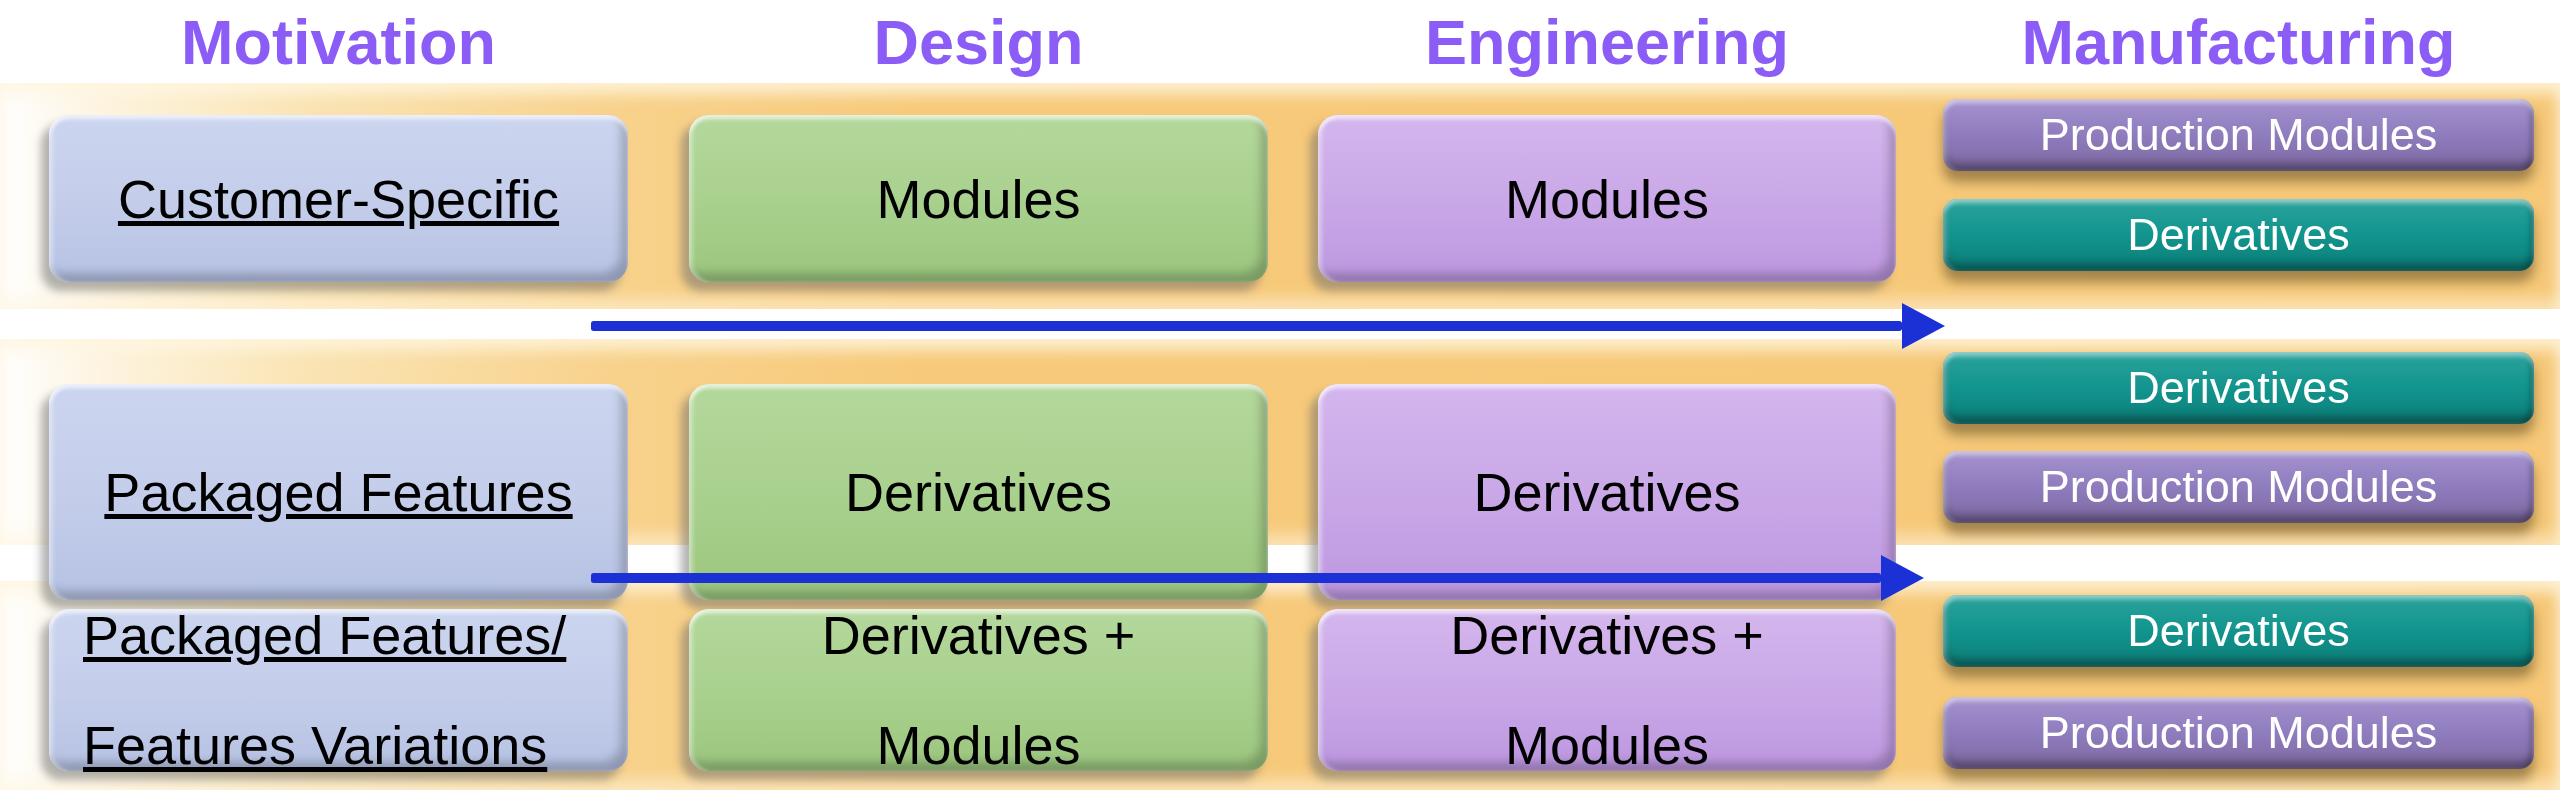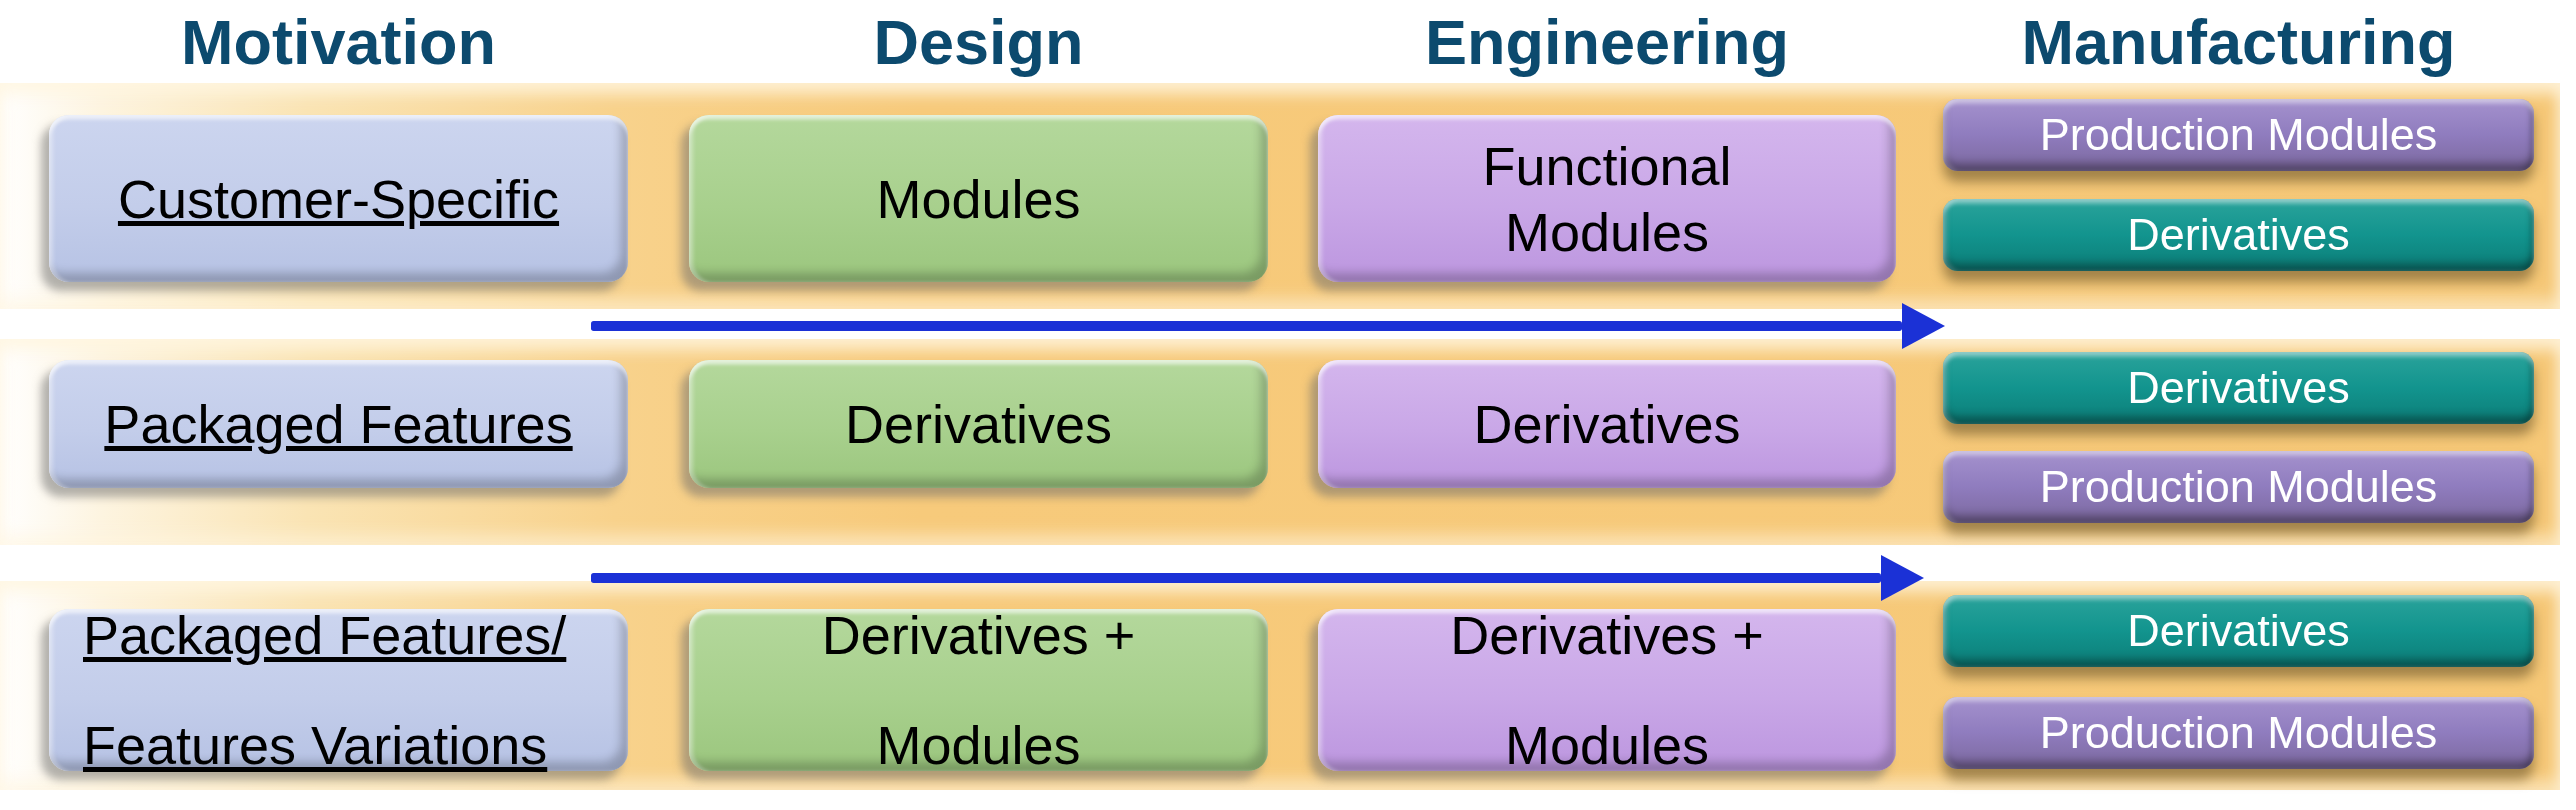--- a/index.html
+++ b/index.html
@@ -7,21 +7,21 @@
     position:relative;
     width:2576px; height:810px;
     background:#ffffff;
     font-family:"Liberation Sans","DejaVu Sans",sans-serif;
     overflow:hidden;
   }
 
   
   .col-header {
     position:absolute; top:1.8px; height:81px;
-    font-size:63px; font-weight:bold; color:#0c4a6e;
+    font-size:63px; font-weight:bold; color:#8b5cf6;
     text-align:center; line-height:81px; white-space:nowrap;
   }
   .h-motivation    { left:49px;   width:579px; }
   .h-design        { left:689px;  width:579px; }
   .h-engineering   { left:1318px; width:578px; }
   .h-manufacturing { left:1943px; width:591px;text-align:center; }
 
   
   .band {
     position:absolute; left:0; width:2560px;
@@ -43,21 +43,21 @@
     box-shadow: -7.2px 9px 8px rgba(105,105,105,.5),
                 inset 0 4.5px 3.6px rgba(255,255,255,.6),
                 inset 4.5px 0 3.6px rgba(255,255,255,.3),
                 inset -7.2px -9px 10px rgba(0,0,0,.22);
   }
   .box.blue     { background:linear-gradient(180deg,#ccd5ef 0%,#c3cdea 55%,#b6c2e4 100%);text-decoration:underline; }
   .box.green    { background:linear-gradient(180deg,#b4d89c 0%,#a8d08d 55%,#9bc67e 100%); }
   .box.lavender { background:linear-gradient(180deg,#d4b6ed 0%,#c9a7e7 55%,#bc96df 100%); }
 
   .r1 { top:115px; height:167px; }
-  .r2 { top:360px; height:128px;text-align:center; }
+  .r2 { top:384px; height:216px;text-align:center; }
   .r3 { top:609px; height:162px;gap:44px; }
   .c1 { left:49px;   width:579px; }
   .c2 { left:689px;  width:579px; }
   .c3 { left:1318px; width:578px; }
 
   .box.align-left {
     align-items:flex-start; text-align:left;
     box-sizing:border-box; padding-left:34px;
   }
 
@@ -109,21 +109,20 @@
   <div class="band band-2"></div>
   <div class="band band-3"></div>
 
   <div class="box blue r1 c1">
     <span>Customer-Specific</span>
   </div>
   <div class="box green r1 c2">
     <span>Modules</span>
   </div>
   <div class="box lavender r1 c3">
-    <span>Functional</span>
     <span>Modules</span>
   </div>
   <div class="pill purple p-r1a">
     <span>Production Modules</span>
   </div>
   <div class="pill teal p-r1b">
     <span>Derivatives</span>
   </div>
 
   <div class="arrow arrow-1">

